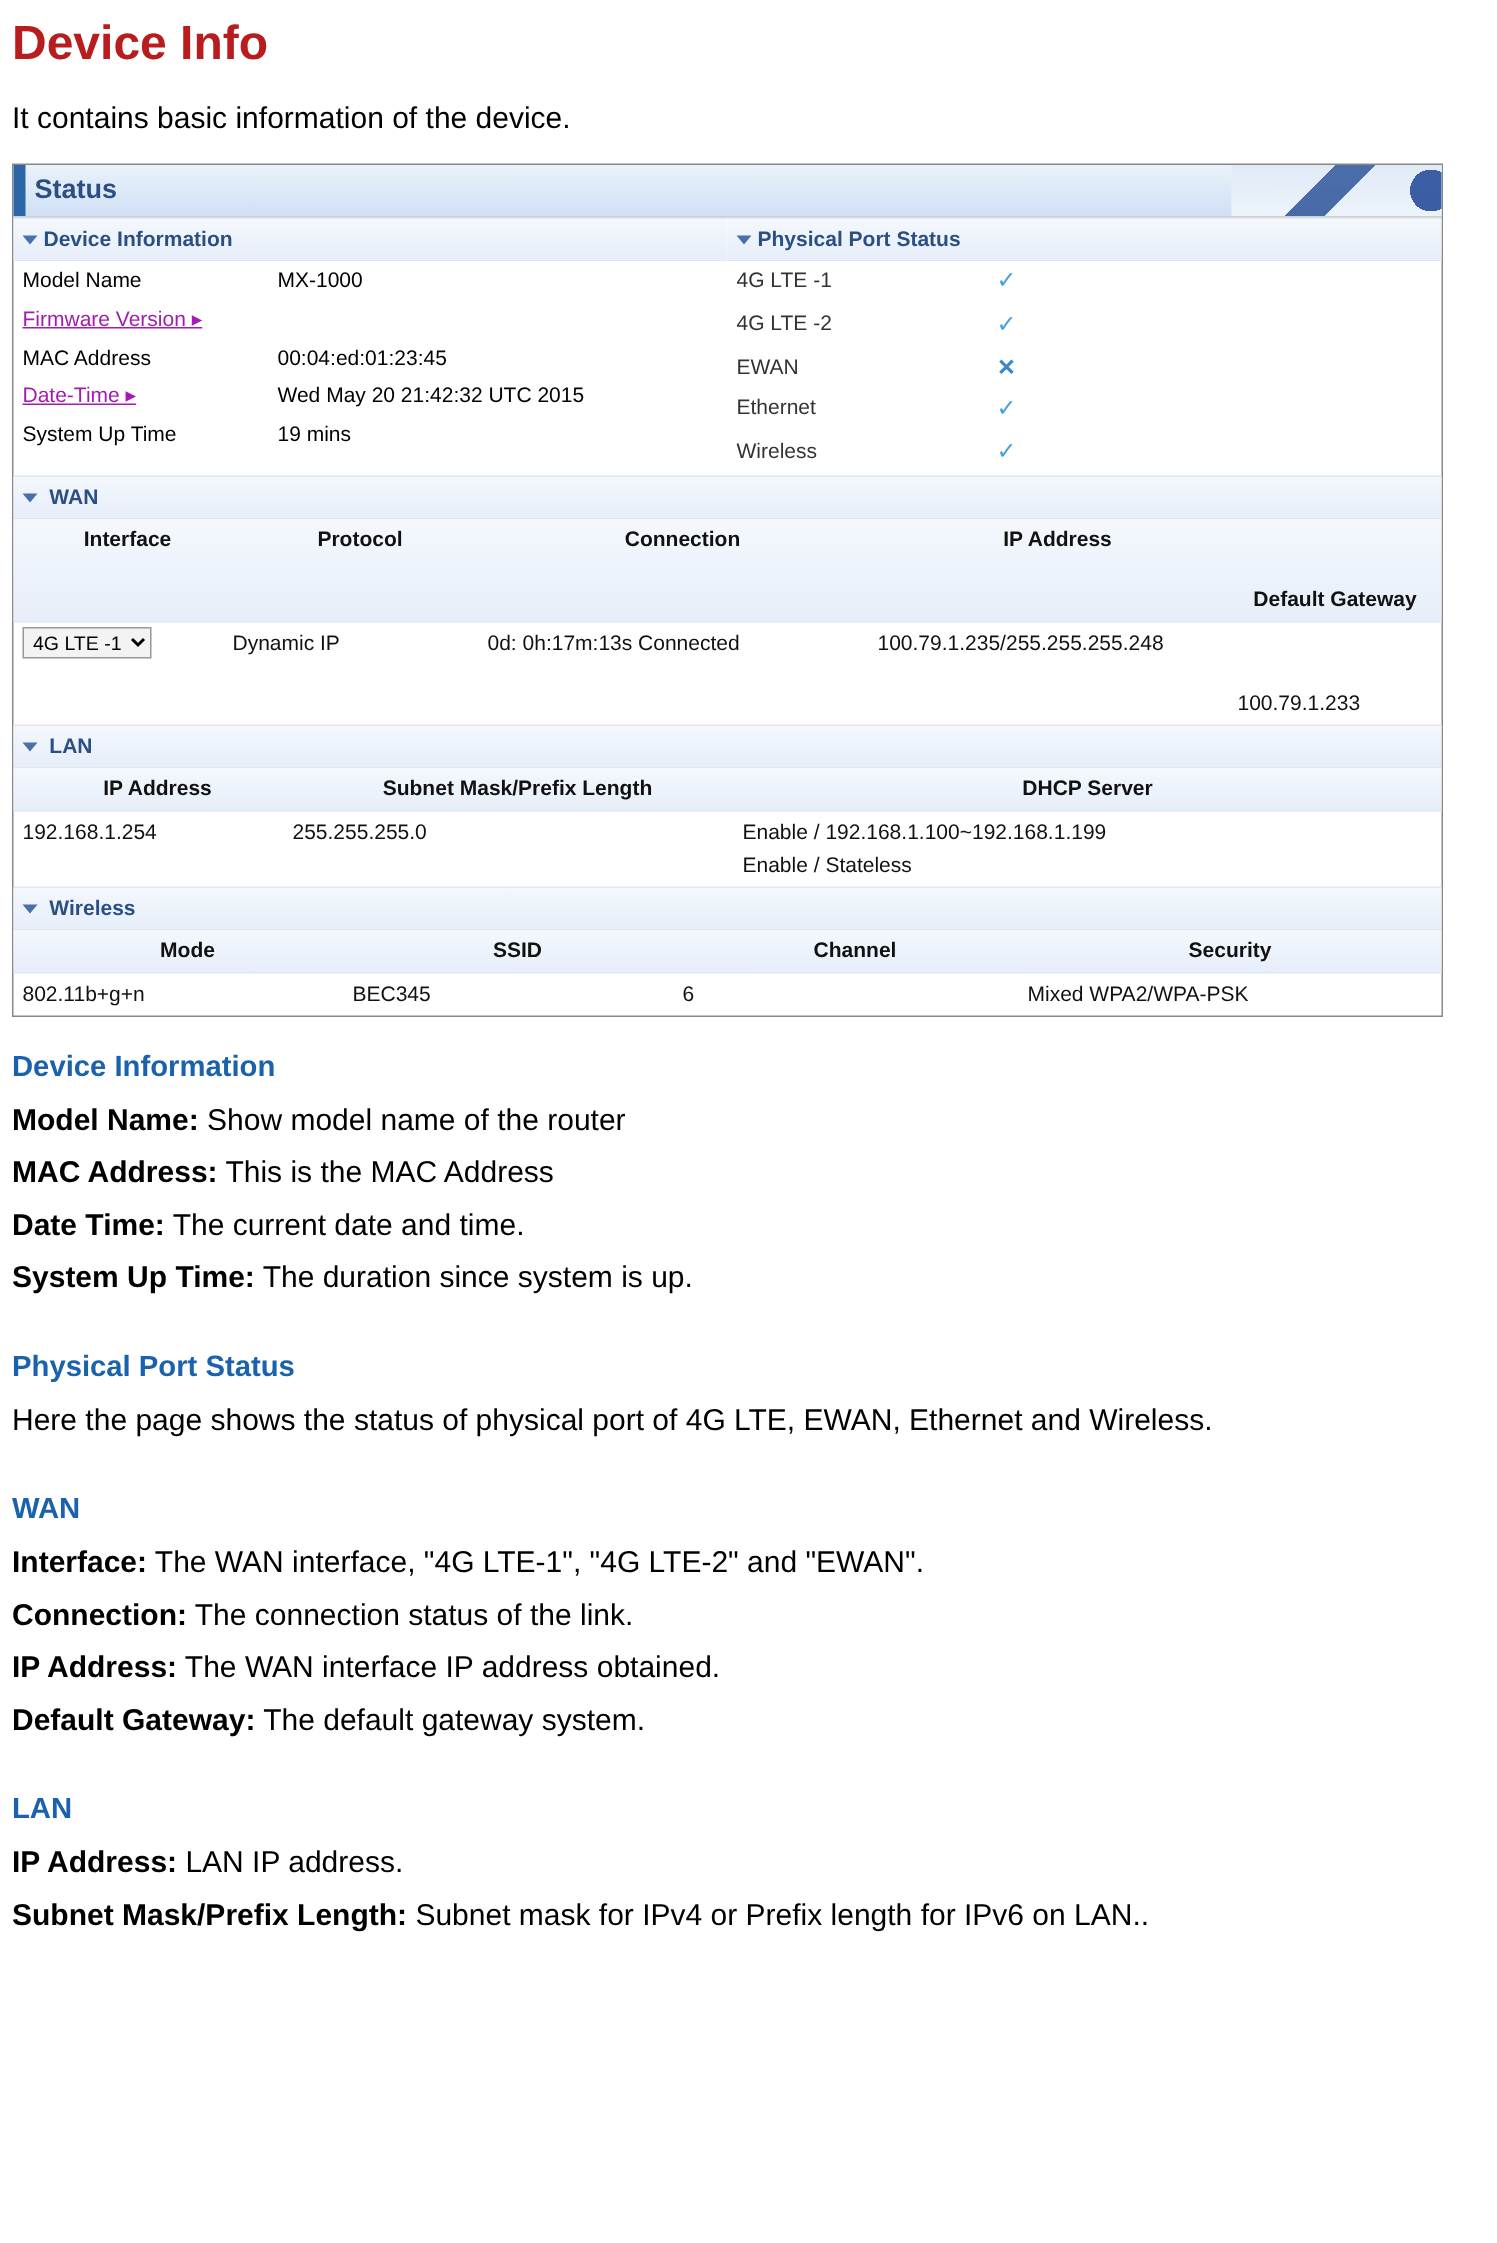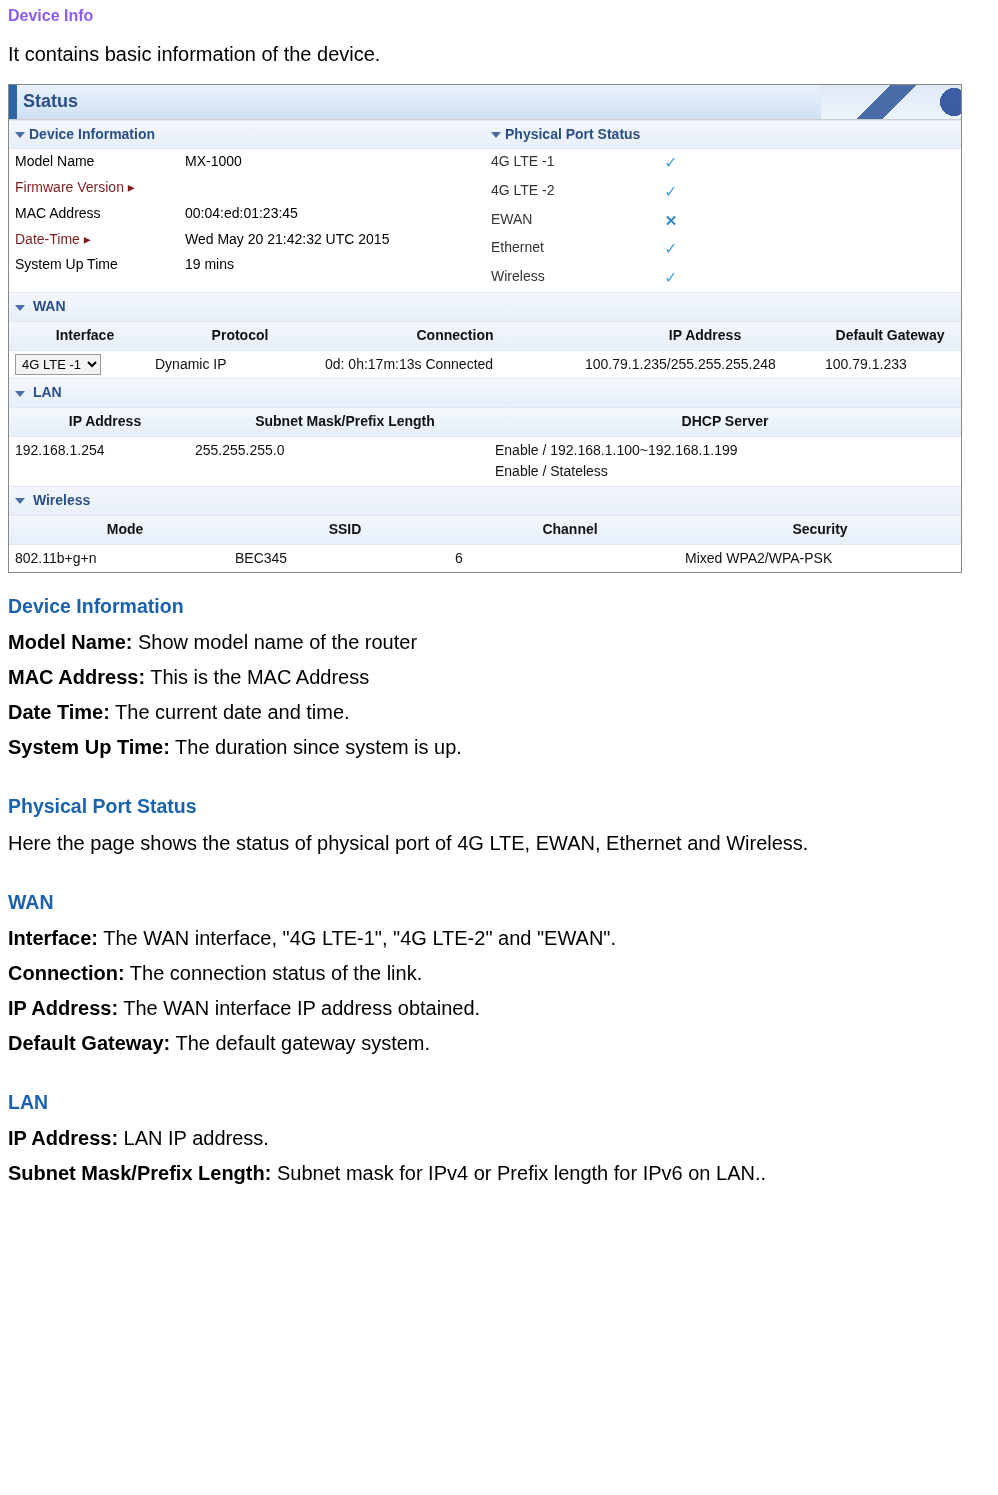--- a/index.html
+++ b/index.html
@@ -5,22 +5,22 @@
   body {
     font-family: Arial, Helvetica, sans-serif;
     margin: 0;
     padding: 4px 8px;
     width: 980px;
     font-size: 20px;
     line-height: 1.55;
     color: #000;
   }
   h1.page-title {
-    color: #8b5cf6;
-    font-size: 16px;
+    color: #b91c1c;
+    font-size: 32px;
     font-weight: bold;
     margin: 0 0 10px 0;
   }
   p.intro { margin: 6px 0 14px 0; }
   .shot {
     border: 1px solid #888;
     width: 952px;
     padding: 0;
     font-family: Arial, sans-serif;
     color: #333;
@@ -71,34 +71,34 @@
     display: inline-block;
     width: 0; height: 0;
     border-left: 5px solid transparent;
     border-right: 5px solid transparent;
     border-top: 6px solid #4a6ea8;
     margin-right: 4px;
     vertical-align: middle;
   }
   .row { display: flex; padding: 2px 6px; font-size: 14px; }
   .row .lbl { width: 170px; color: #000; }
-  .row .lbl.link { color: #7f1d1d; }
+  .row .lbl.link { color: #a21caf; text-decoration: underline; }
   .row .val { flex: 1; color: #000000; }
   .port-row { display: flex; padding: 2px 6px; font-size: 14px; }
   .port-row .lbl { width: 160px; }
   .port-row .mark { width: 40px; text-align: center; }
   .check { color: #4aa0d8; font-size: 16px; }
   .cross { color: #3a88c6; font-size: 15px; font-weight: bold; }
   .tbl-head { display: flex; background: linear-gradient(#f4f8fd,#e6eef9); border-bottom: 1px solid #dfe7f2; font-weight: bold; font-size: 14px; padding: 3px 6px; color: #111; text-align: center; }
   .tbl-row { display: flex; font-size: 14px; padding: 3px 6px; color: #111; }
   .c-int { width: 140px; }
   .c-proto { width: 170px; }
   .c-conn { width: 260px; }
   .c-ip { width: 240px; }
-  .c-gw { width: 130px; }
+  .c-gw { width: 130px; margin-top: 40px; }
   .c-lip { width: 180px; }
   .c-mask { width: 300px; }
   .c-dhcp { width: 460px; }
   .c-mode { width: 220px; }
   .c-ssid { width: 220px; }
   .c-chan { width: 230px; }
   .c-sec { width: 270px; }
   select.iface {
     font-size: 13px;
     padding: 1px 2px;

